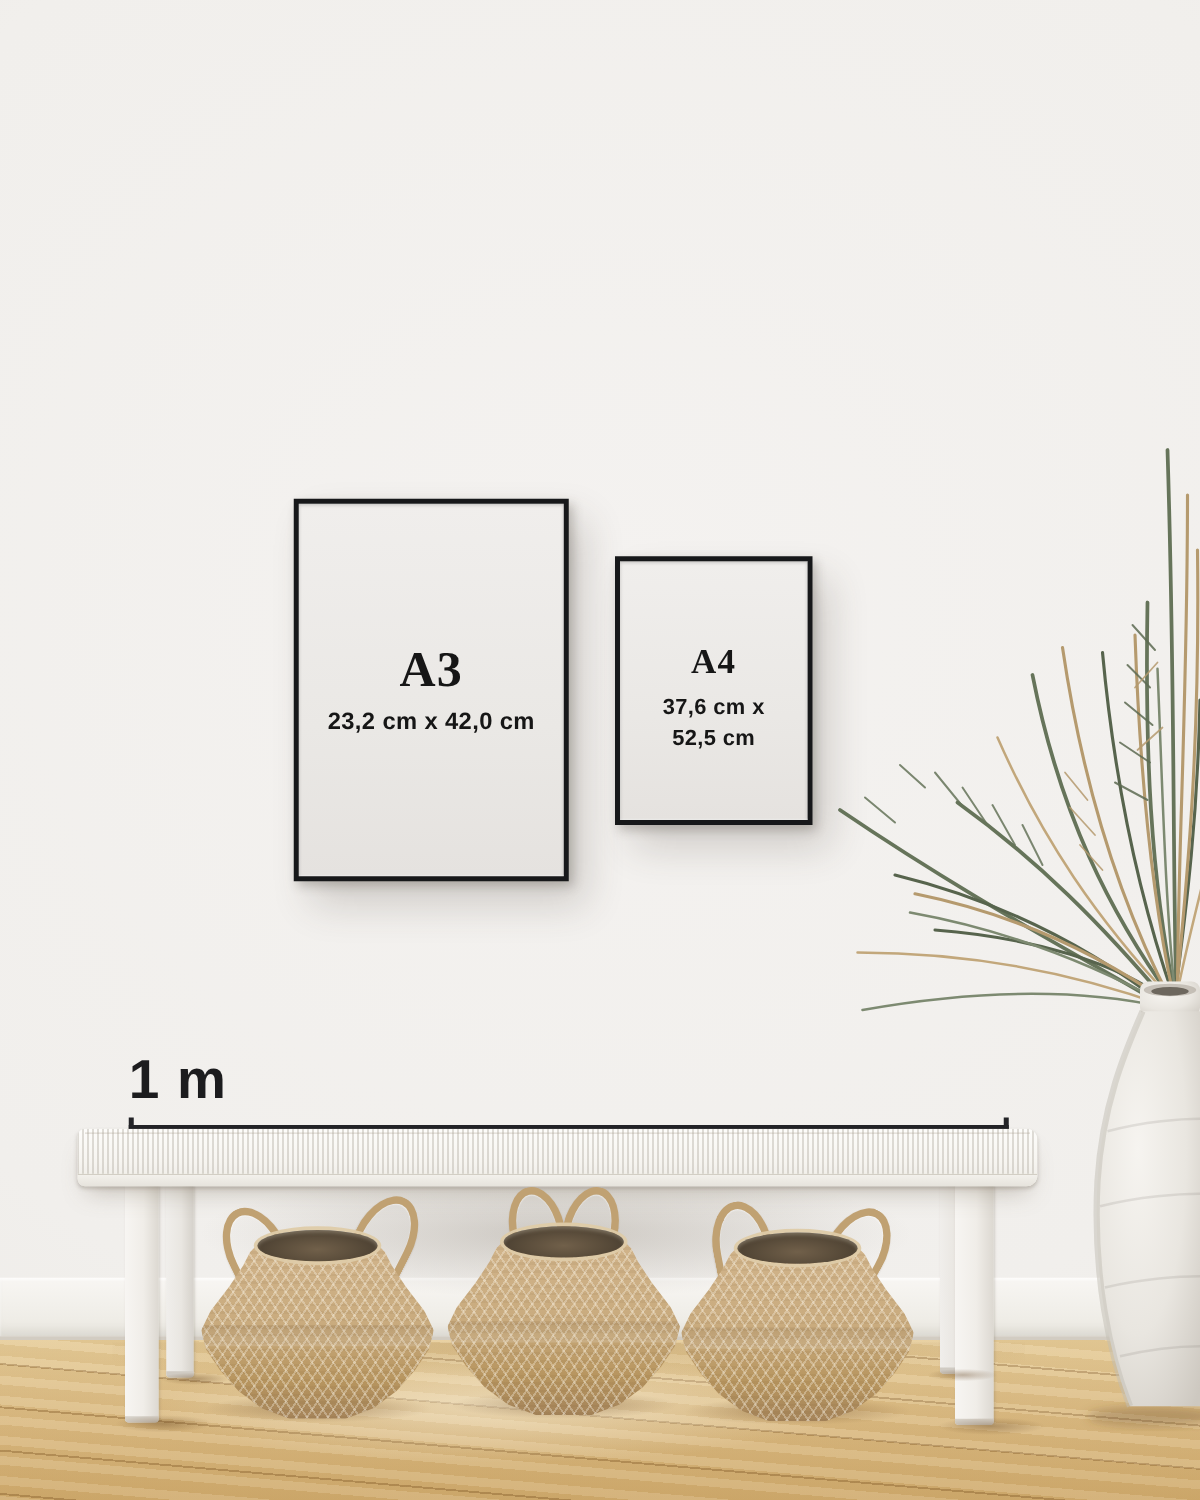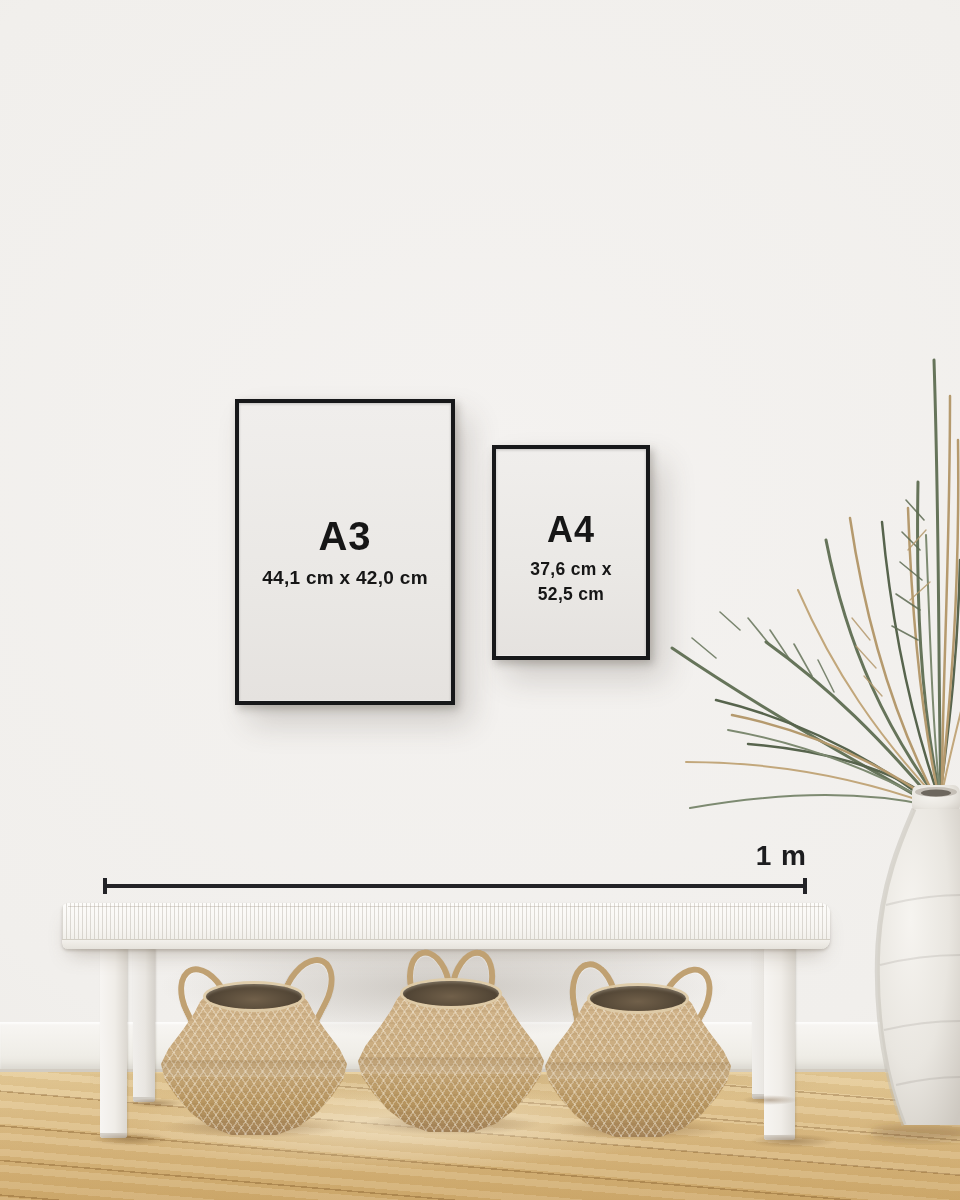--- a/index.html
+++ b/index.html
@@ -34,31 +34,31 @@
   }
   .frame .mat{
     width:100%;height:100%;
     background:linear-gradient(180deg,#f0eeec 0%,#eae8e5 60%,#e5e2df 100%);
     box-shadow:inset 0 1px 3px rgba(0,0,0,.20), inset 0 -1px 1px rgba(255,255,255,.55);
     display:flex;flex-direction:column;align-items:center;justify-content:center;
     text-align:center;color:var(--text,#161616);
   }
   .frame-a3{left:235px;top:399px;width:220px;height:306px;padding:4px;}
   .frame-a4{left:492px;top:445px;width:158px;height:215px;padding:4px;}
-  .frame-label{font-weight:700;letter-spacing:1px;line-height:1;}
+  .frame-label{font-weight:700;letter-spacing:1px;line-height:1;font-family:Liberation Serif, serif;}
   .frame-a3 .frame-label{font-size:40px;}
-  .frame-a4 .frame-label{font-size:36px;}
+  .frame-a4 .frame-label{font-size:28px;}
   .frame-size{font-weight:700;letter-spacing:.3px;}
   .frame-a3 .frame-size{font-size:19px;margin-top:11px;}
   .frame-a4 .frame-size{font-size:17.5px;margin-top:9px;line-height:1.45;}
   .frame-a4 .mat{padding-top:14px;}
   
   .scale-bar{position:absolute;left:103px;top:842px;width:704px;}
   .scale-label{
-    text-align:right;font-size:28px;font-weight:600;letter-spacing:1px;
+    text-align:left;font-size:44px;font-weight:600;letter-spacing:1px;
     color:#1c1c1e;line-height:1;
   }
   .scale-line{position:relative;height:4px;background:#232327;margin-top:14px;}
   .tick{position:absolute;top:-6px;width:4px;height:16px;background:#232327;}
   .tick-l{left:0;}.tick-r{right:0;}
   
   .bench-wall-shadow{
     position:absolute;left:85px;top:950px;width:720px;height:115px;
     background:radial-gradient(55% 62% at 50% 32%, rgba(118,108,94,.30), rgba(118,108,94,0) 72%);
   }
@@ -150,21 +150,21 @@
   <div class="baseboard"></div>
   <div class="floor"></div>
   <div class="floor-sheen"></div>
 
   <div class="bench-wall-shadow"></div>
   <div class="bench-floor-shadow"></div>
 
   <div class="frame frame-a3">
     <div class="mat">
       <div class="frame-label">A3</div>
-      <div class="frame-size">44,1 cm x 42,0 cm</div>
+      <div class="frame-size">23,2 cm x 42,0 cm</div>
     </div>
   </div>
 
   <div class="frame frame-a4">
     <div class="mat">
       <div class="frame-label">A4</div>
       <div class="frame-size">
         <div>37,6 cm x</div>
         <div>52,5 cm</div>
       </div>

